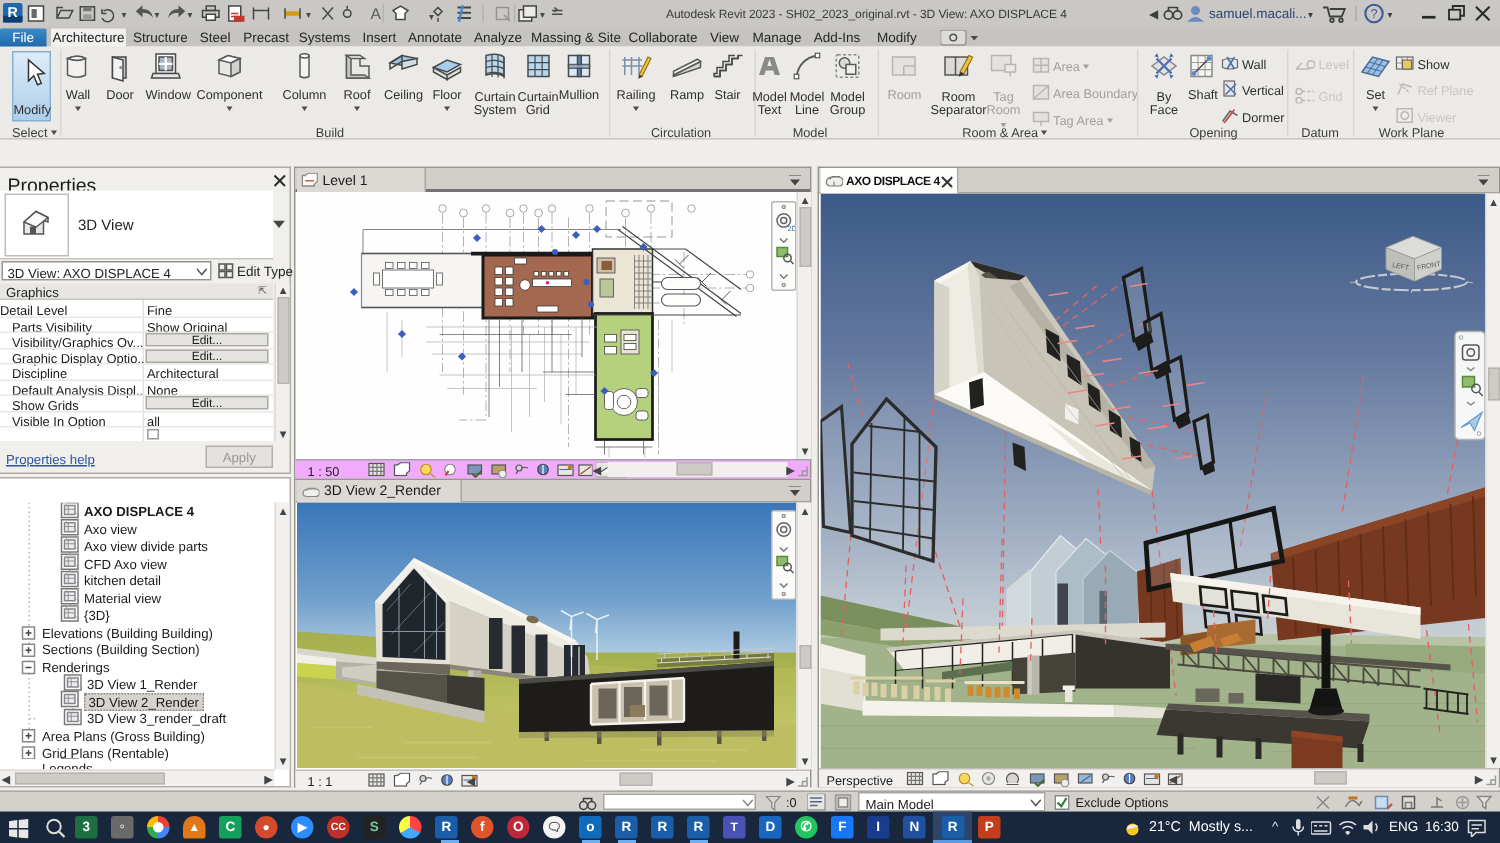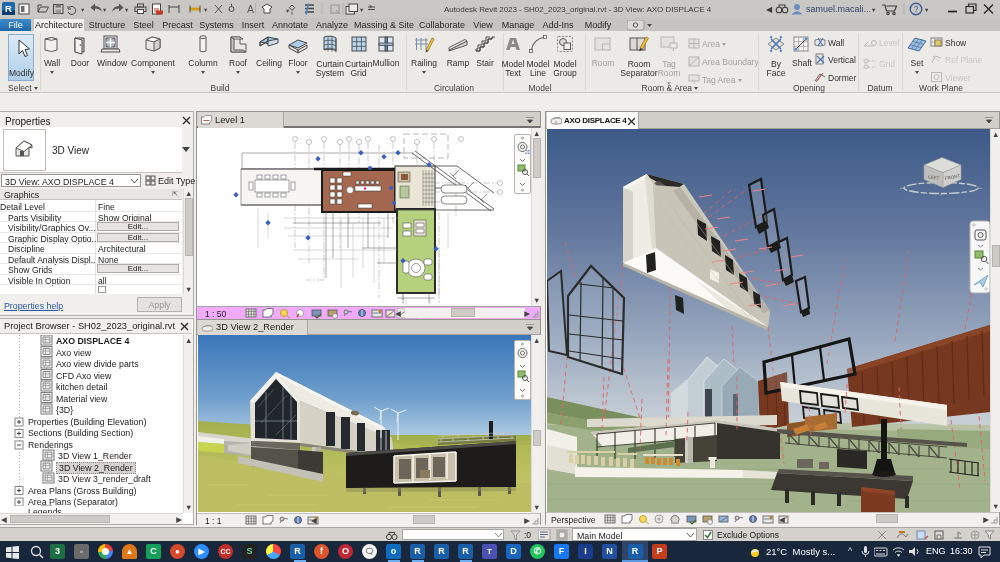--- a/index.html
+++ b/index.html
@@ -314,21 +314,21 @@
         <path d="M3 3 l7 6" stroke="#888" stroke-dasharray="2 1"></path>
       </svg><span class="gr">Ref Plane</span></div>
   <div class="mini" style="left:930px;top:40px;opacity:.5"><svg width="13" height="12" viewBox="0 0 13 12">
         <rect x="1.5" y="1.5" width="10" height="9" fill="#f0efec" stroke="#888"></rect>
         <circle cx="6.5" cy="6" r="2.5" fill="none" stroke="#888"></circle>
       </svg><span class="gr">Viewer</span></div>
   <div class="glabel" style="left:906px;width:70px">Work Plane</div>
 </div>
 
 <div id="props" style="position:absolute;left:0;top:111px;width:194px;height:205px;background:#f0efec;border:1px solid #b0ada9;border-left:none">
-  <div style="position:absolute;left:5px;top:4px;font-size:10px;color:#1a1a1a">Properties</div>
+  <div style="position:absolute;left:5px;top:4px;font-size:13px;color:#1a1a1a">Properties</div>
   <svg style="position:absolute;left:182px;top:4px" width="9" height="9">
       <path d="M1 1 l7 7 M8 1 l-7 7" stroke="#2a2a2a" stroke-width="1.3"></path>
     </svg>
   <div style="position:absolute;left:0;top:15px;width:182px;height:46px;background:#fff;border-bottom:1px solid #c6c3bf"></div>
   <div style="position:absolute;left:3px;top:17px;width:43px;height:42px;background:#fff;border:1px solid #c0bdb9">
     <svg width="41" height="40" viewBox="0 0 41 40">
         <g transform="translate(8,8)">
           <path d="M4 10 l8 -7 8 4 v3 l-3 -1 v9 h-13 v-8 z" fill="#e8e7e4" stroke="#555" stroke-width="1"></path>
           <path d="M4 10 l8 -7 8 4 -8 6.5 z" fill="#fbfbfa" stroke="#555" stroke-width="1"></path>
           <rect x="8" y="13" width="4" height="5" fill="#555"></rect>
@@ -391,26 +391,20 @@
   <div class="vsb" style="left:183px;top:77px;width:10px;height:105px">
     <div class="sba" style="top:0px;left:1px">▲</div>
     <div class="sbt" style="left:1px;top:9px;width:8px;height:58px"></div>
     <div class="sba" style="bottom:0px;left:1px">▼</div>
   </div>
   <div style="position:absolute;left:4px;top:189px;font-size:8.8px;color:#2a55a0;text-decoration:underline">Properties help</div>
   <div style="position:absolute;left:137px;top:185px;width:45px;height:15px;background:#e4e2de;border:1px solid #b4b1ad;text-align:center;line-height:14px;font-size:8.8px;color:#9a9793">Apply</div>
 </div>
 
 <div id="browser" style="position:absolute;left:0;top:318px;width:194px;height:207px;background:#fff;border:1px solid #b0ada9;border-left:none">
-  <div style="position:absolute;left:0;top:0;width:192px;height:15px;background:#f0efec;border-bottom:1px solid #c6c3bf">
-    <span style="position:absolute;left:4px;top:2px;font-size:9.3px;color:#1a1a1a">Project Browser - SH02_2023_original.rvt</span>
-    <svg style="position:absolute;left:180px;top:3px" width="9" height="9">
-        <path d="M1 1 l7 7 M8 1 l-7 7" stroke="#2a2a2a" stroke-width="1.3"></path>
-      </svg>
-  </div>
   <div id="tree" style="position:absolute;left:0;top:16px;width:182px;height:178px;overflow:hidden;font-size:8.8px;color:#1a1a1a">
     <svg style="position:absolute;left:0;top:0" width="182" height="171">
       <g stroke="#b8b5b1" stroke-dasharray="1 2" fill="none">
         <path d="M46.5 0 v68 M46.5 68 h6 M46.5 5 h6 M46.5 17 h6 M46.5 28 h6 M46.5 40 h6 M46.5 51 h6 M46.5 62 h6"></path>
         <path d="M19.5 0 v162 M19.5 87 h6 M19.5 98 h6 M19.5 110 h6 M19.5 155 h6 M19.5 144 h6 M19.5 166 h6"></path>
         <path d="M48.5 110 v35 M48.5 121 h6 M48.5 132 h6 M48.5 144 h6"></path>
       </g>
       <g>
 
         <g transform="translate(15,83)">
@@ -458,28 +452,28 @@
           <path d="M2 4.5 h7 M4.5 2 v6" stroke="#888" stroke-width=".6"></path>
         </g>
     </svg>
     <div style="position:absolute;left:56px;top:1px;font-weight:bold">AXO DISPLACE 4</div>
     <div style="position:absolute;left:56px;top:12.5px">Axo view</div>
     <div style="position:absolute;left:56px;top:24px">Axo view divide parts</div>
     <div style="position:absolute;left:56px;top:35.5px">CFD Axo view</div>
     <div style="position:absolute;left:56px;top:47px">kitchen detail</div>
     <div style="position:absolute;left:56px;top:58.5px">Material view</div>
     <div style="position:absolute;left:56px;top:70px">{3D}</div>
-    <div style="position:absolute;left:28px;top:81.5px">Properties (Building Elevation)</div>
+    <div style="position:absolute;left:28px;top:81.5px">Elevations (Building Building)</div>
     <div style="position:absolute;left:28px;top:93px">Sections (Building Section)</div>
     <div style="position:absolute;left:28px;top:104.5px">Renderings</div>
     <div style="position:absolute;left:58px;top:116px">3D View 1_Render</div>
     <div style="position:absolute;left:56px;top:126.5px;background:#d6d3cf;padding:0 2px;border:1px dotted #8a8784">3D View 2_Render</div>
     <div style="position:absolute;left:58px;top:139px">3D View 3_render_draft</div>
     <div style="position:absolute;left:28px;top:150.5px">Area Plans (Gross Building)</div>
-    <div style="position:absolute;left:28px;top:162px">Area Plans (Separator)</div>
+    <div style="position:absolute;left:28px;top:162px">Grid Plans (Rentable)</div>
     <div style="position:absolute;left:28px;top:172px">Legends</div>
   </div>
 
   <div class="hsb" style="left:0;top:194px;width:183px;height:11px">
     <div class="sba" style="left:1px;top:1px">◀</div>
     <div class="sbt" style="left:10px;top:1px;width:100px;height:8px"></div>
     <div class="sba" style="right:1px;top:1px">▶</div>
   </div>
   <div class="vsb" style="left:183px;top:16px;width:10px;height:178px">
     <div class="sba" style="top:1px;left:1px">▲</div>

